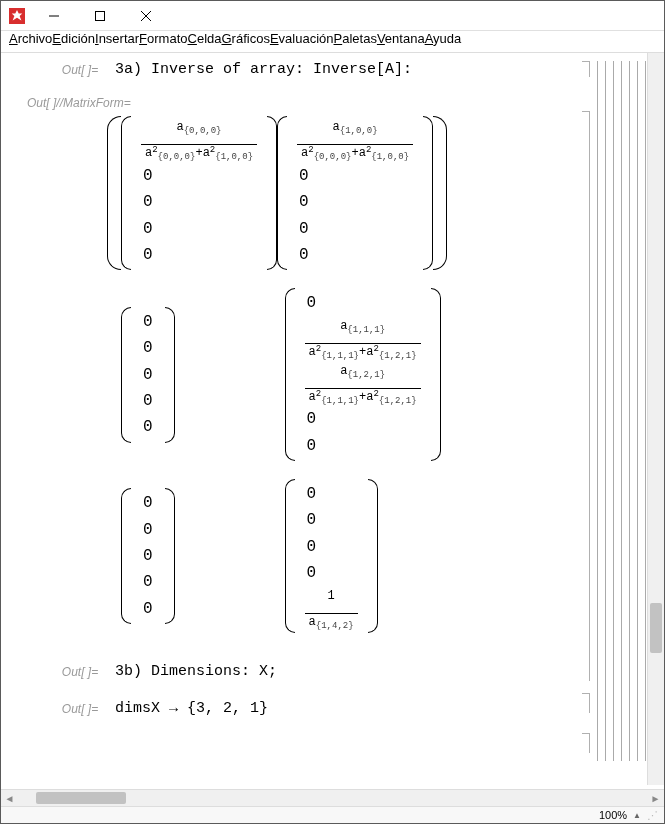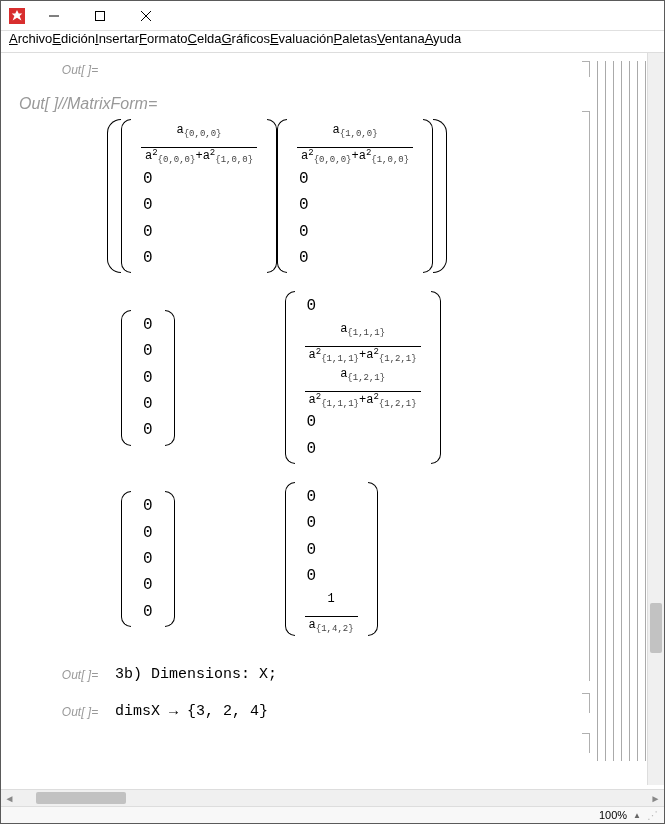--- a/index.html
+++ b/index.html
@@ -75,22 +75,22 @@
     font-family: Arial, sans-serif;
     font-size: 12px;
   }
   .out-row { display:flex; align-items:flex-start; margin: 8px 0 4px 44px; }
   .out-row .out-label { width: 58px; text-align:center; margin-right:6px; padding-top:2px;}
   .mono { font-family: "Consolas","Courier New",monospace; font-size:15px; }
   .mform-label {
     color: #999;
     font-style: italic;
     font-family: Arial, sans-serif;
-    font-size: 16px;
-    margin: 18px 0 6px 12px;
+    font-size: 12px;
+    margin: 18px 0 6px 20px;
   }
   .matrix-area {
     margin-left: 100px;
     display: flex;
     flex-direction: column;
     gap: 18px;
   }
   .mrow { display:flex; align-items: center; }
   .paren-wrap {
     display: flex;
@@ -217,20 +217,21 @@
   <span class="menu-item"><span class="first">P</span>aletas</span>
   <span class="menu-item"><span class="first">V</span>entana</span>
   <span class="menu-item"><span class="first">A</span>yuda</span>
 </div>
 
 <div class="content-wrap">
   <div class="notebook">
 
     <div class="out-row">
       <span class="out-label">Out[ ]=</span>
+      <span class="mono">3a) Inverse of array: Inverse[A]:</span>
     </div>
 
     <div class="mform-label">Out[ ]//MatrixForm=</div>
 
     <div class="matrix-area">
 
       <div class="mrow">
         <div class="outer-paren-l"></div>
         <div class="paren-wrap">
           <div class="paren"></div>
@@ -326,21 +327,21 @@
       </div>
     </div>
 
     <div class="out-row" style="margin-top:30px">
       <span class="out-label">Out[ ]=</span>
       <span class="mono">3b) Dimensions: X;</span>
     </div>
 
     <div class="out-row" style="margin-top:20px">
       <span class="out-label">Out[ ]=</span>
-      <span class="mono">dimsX → {3, 2, 4}</span>
+      <span class="mono">dimsX → {3, 2, 1}</span>
     </div>
 
   </div>
 
   <div class="cell-brackets">
     <div class="small-bracket" style="right:56px; top:8px; height:16px"></div>
     <div class="small-bracket" style="right:56px; top:58px; height:570px"></div>
     <div class="small-bracket" style="right:56px; top:640px; height:20px"></div>
     <div class="small-bracket" style="right:56px; top:680px; height:20px"></div>
     <div class="bracket" style="right:48px; top:8px; height:700px"></div>

